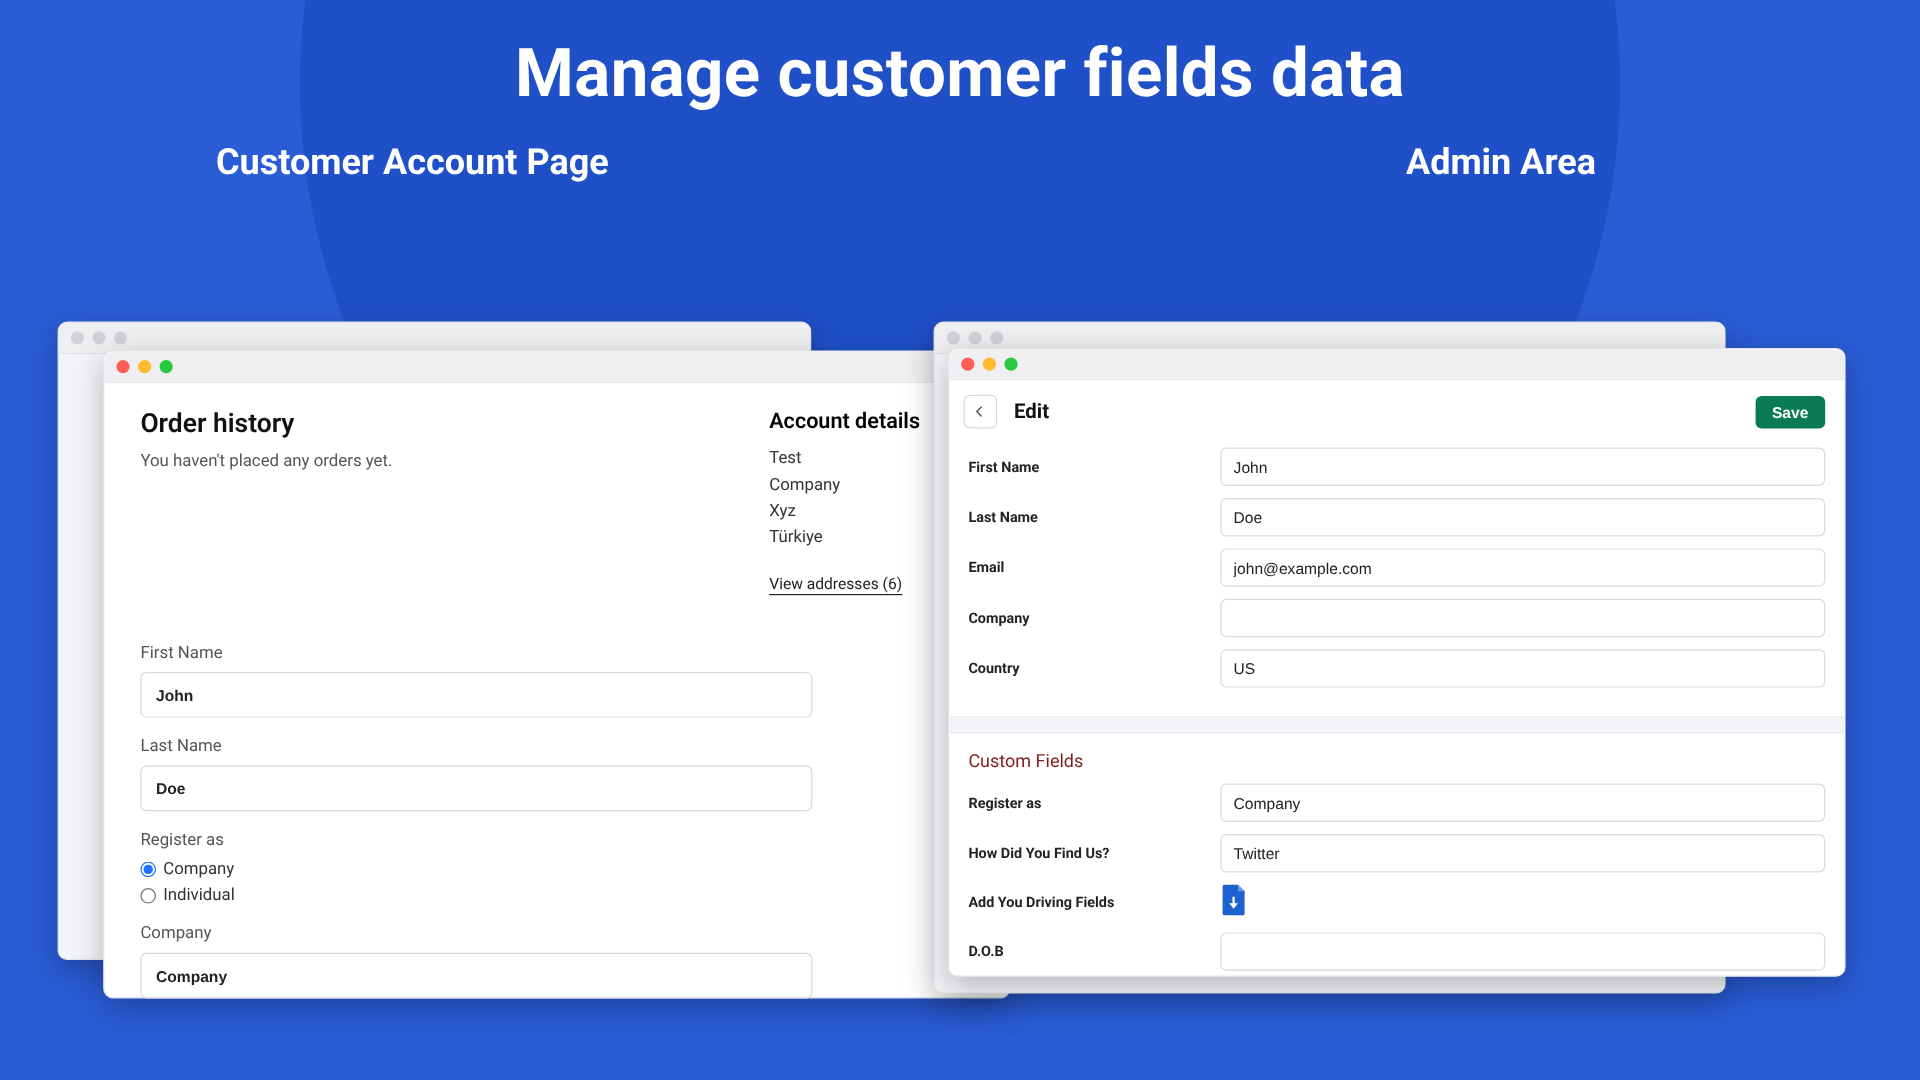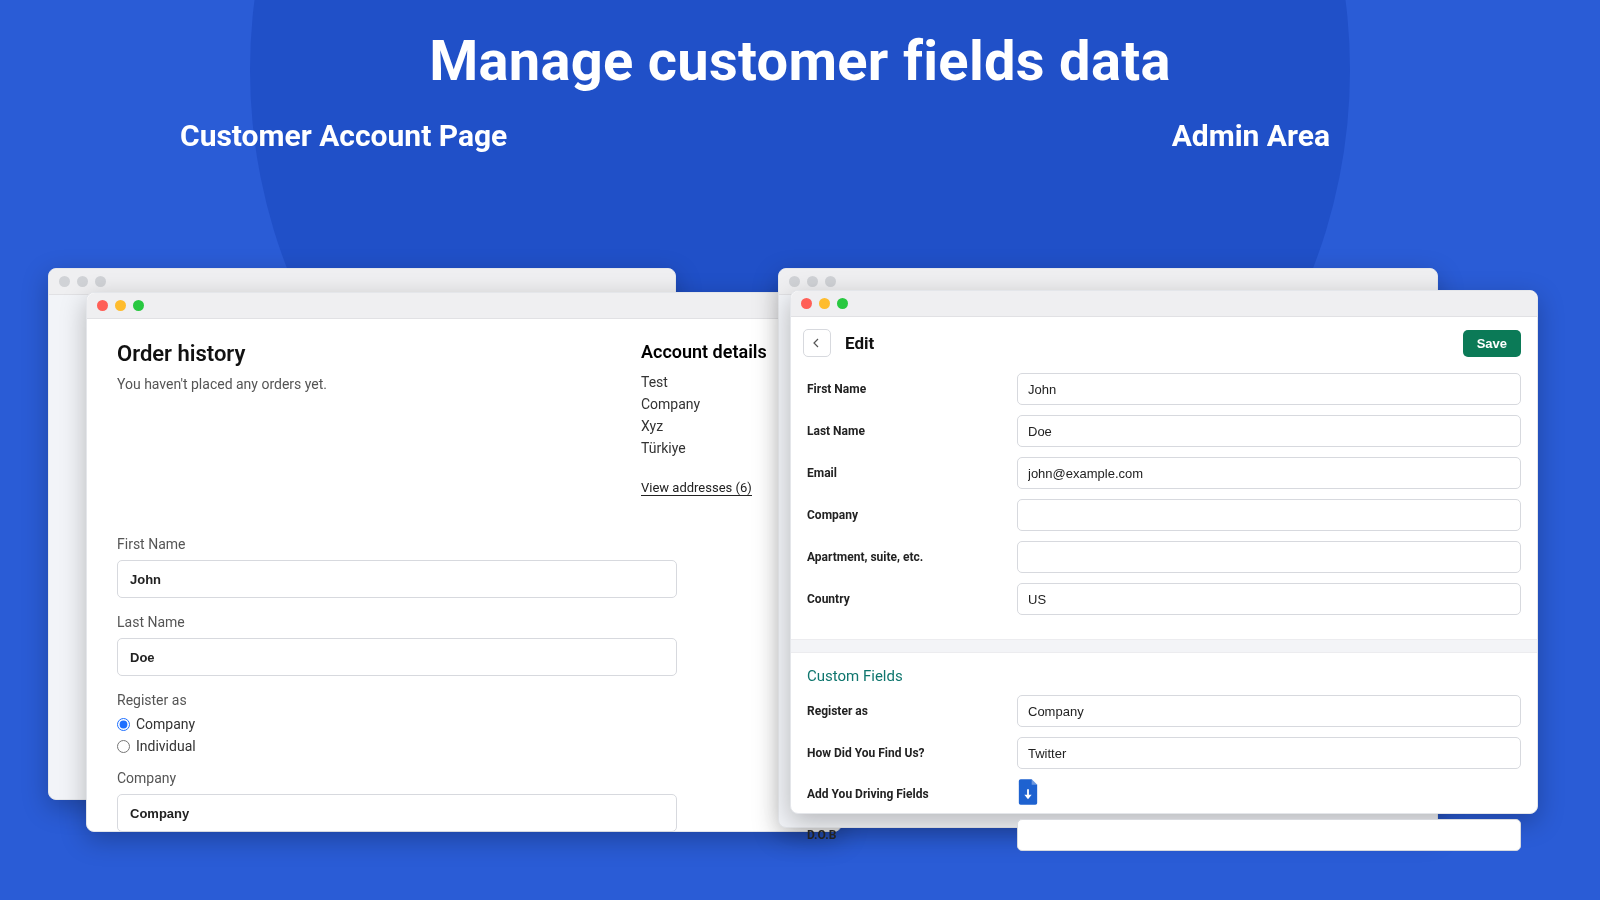--- a/index.html
+++ b/index.html
@@ -88,21 +88,21 @@
     border: none; padding: 6px 14px; border-radius: 5px; cursor: pointer; font-weight: 700;
   }
   .admin-form { padding: 4px 16px 14px 16px; }
   .arow { display: flex; align-items: center; margin-bottom: 10px; }
   .arow .al { width: 210px; font-size: 12px; font-weight: 700; color: #222; }
   .arow input {
     flex: 1; height: 32px; border: 1px solid #d7d9de; border-radius: 5px;
     padding: 0 10px; font-size: 13px; color: #222;
   }
   .admin-sep { height: 14px; background: #f3f4f7; border-top: 1px solid #ececef; border-bottom: 1px solid #ececef; }
-  .cf-title { font-size: 15px; padding: 14px 16px 6px; color: #0f766e; }
+  .cf-title { font-size: 15px; padding: 14px 16px 6px; color: #7f1d1d; }
   .file-ic { width: 22px; height: 26px; }
 </style>
 </head>
 <body>
 
 <div class="bg-circle"></div>
 
 <div class="rightback">
   <div class="pill"></div>
   <div class="line" style="top:76px"></div>
@@ -208,24 +208,20 @@
       </div>
       <div class="arow">
         <div class="al">Email</div>
         <input value="john@example.com" style="">
       </div>
       <div class="arow">
         <div class="al">Company</div>
         <input value="" style="">
       </div>
       <div class="arow">
-        <div class="al">Apartment, suite, etc.</div>
-        <input value="" style="">
-      </div>
-      <div class="arow">
         <div class="al">Country</div>
         <input value="US" style="">
       </div>
     </div>
 
     <div class="admin-sep"></div>
 
     <div class="cf-title">Custom Fields</div>
 
     <div class="admin-form">

